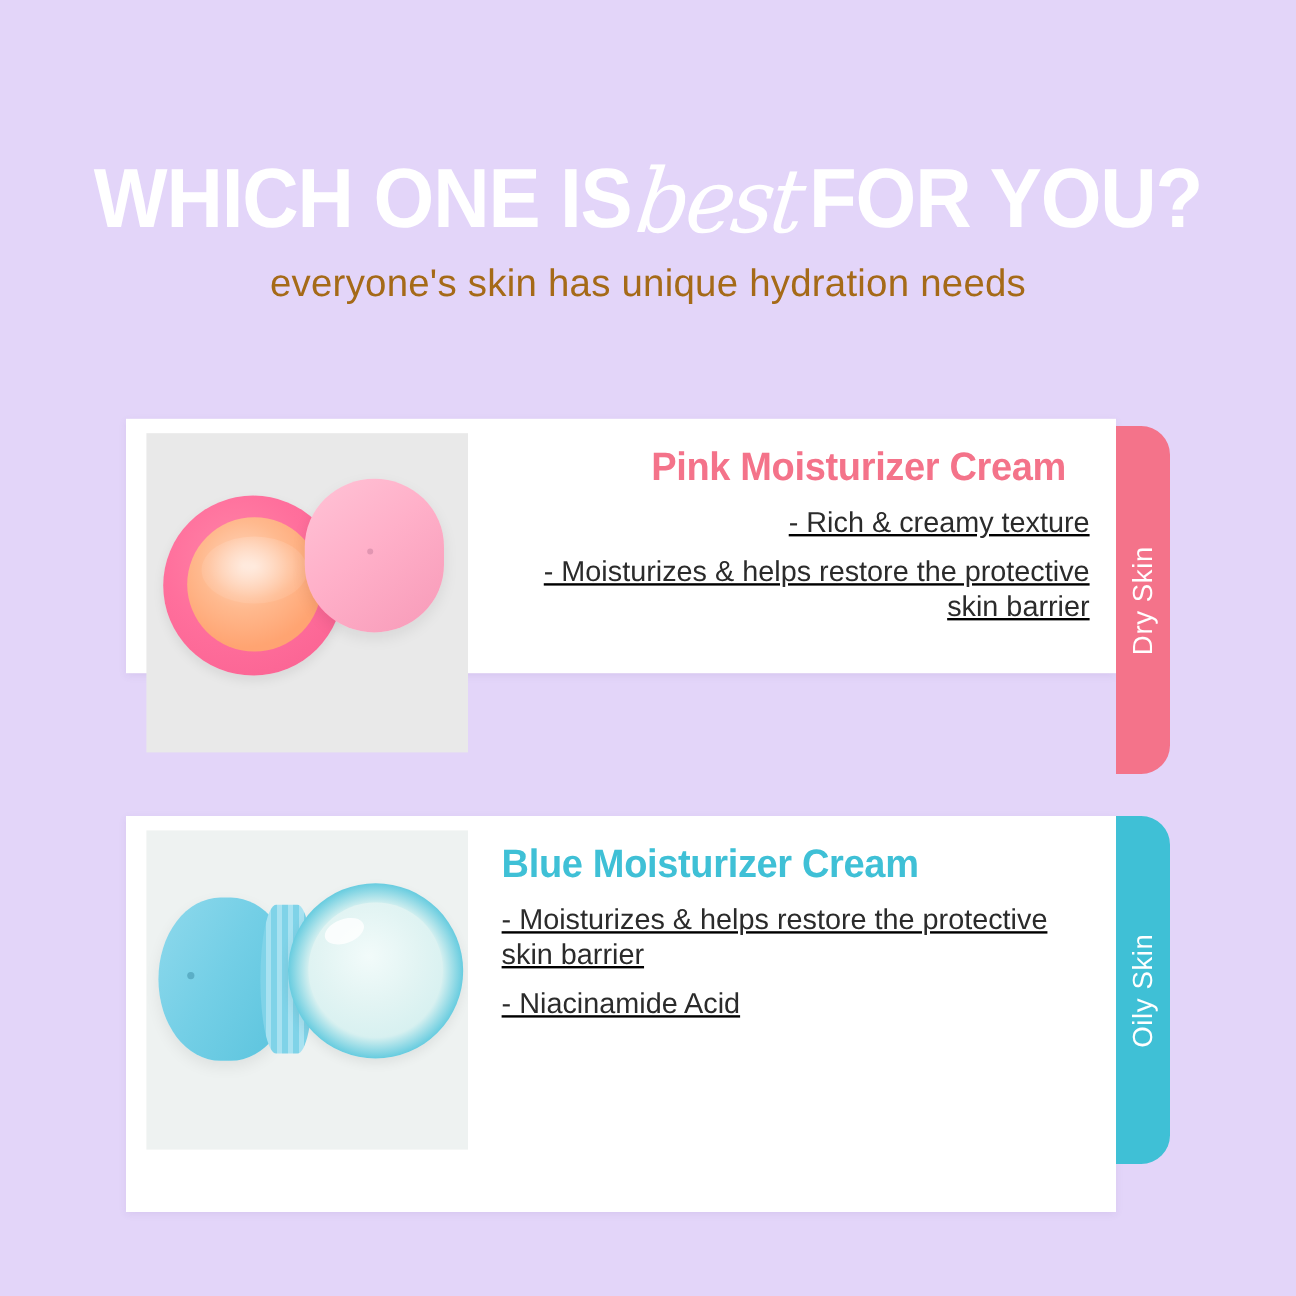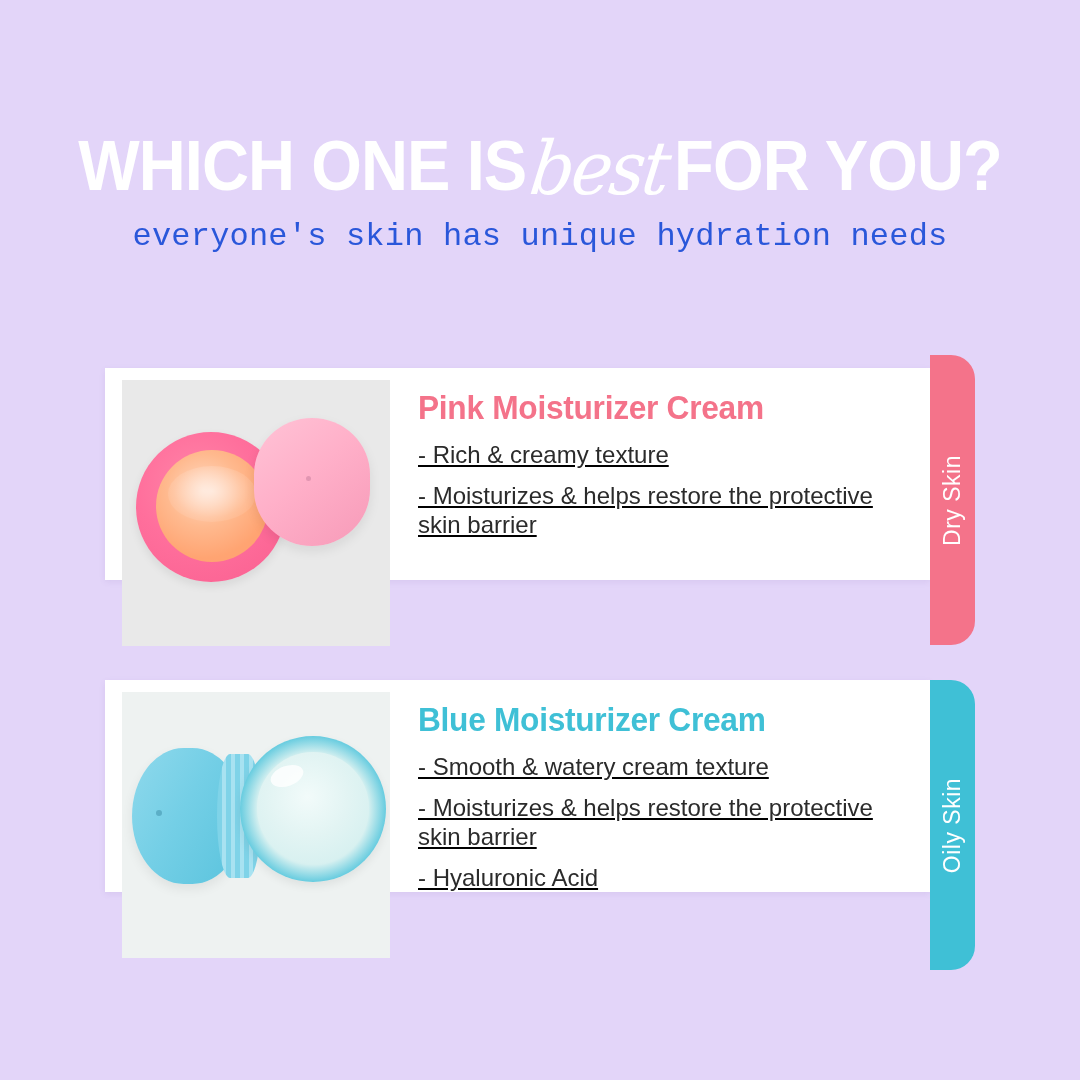--- a/index.html
+++ b/index.html
@@ -44,41 +44,41 @@
     font-style: italic;
     font-weight: normal;
     font-size: 74px;
     letter-spacing: -3px;
     transform: skewX(-8deg) translateY(4px);
     padding: 0 6px;
   }
   .subhead {
     margin: 0;
     padding-top: 16px;
-    color: #1d4ed8;
-    font-family: Liberation Mono, monospace;
+    color: #a16207;
+    font-family: Liberation Sans, sans-serif;
     font-weight: normal;
     font-size: 32px;
     line-height: 38px;
     letter-spacing: 0.2px;
     opacity: 0.93;
   }
 
   
   .card {
     position: absolute;
     left: 105px;
     width: 825px;
     background: #ffffff;
     box-shadow: 0 2px 6px rgba(120, 90, 170, 0.10);
     display: flex;
     align-items: flex-start;
   }
-  .card-1 { top: 368px; height: 212px; }
-  .card-2 { top: 680px; height: 212px; }
+  .card-1 { top: 349px; height: 212px; text-align: right; }
+  .card-2 { top: 680px; height: 330px; }
 
   .product-image {
     width: 268px;
     height: 266px;
     margin: 12px 0 0 17px;
     flex: 0 0 auto;
     position: relative;
     overflow: hidden;
     background: #e9e9e9;
   }
@@ -260,21 +260,20 @@
   <div class="product-image blue-bg">
     <div class="lid-blue"></div>
     <div class="lid-threads"></div>
     <div class="jar-base-blue"></div>
     <div class="jar-gel-blue"></div>
     <div class="jar-gel-highlight"></div>
   </div>
   <div class="card-body">
     <h2 class="card-title title-blue">Blue Moisturizer Cream</h2>
     <ul class="bullets">
-      <li>- Smooth &amp; watery cream texture</li>
       <li>- Moisturizes &amp; helps restore the protective skin barrier</li>
-      <li>- Hyaluronic Acid</li>
+      <li>- Niacinamide Acid</li>
     </ul>
   </div>
 </div>
 <div class="side-tab tab-2">
   <span class="tab-label">Oily Skin</span>
 </div>
 
 </body></html>

